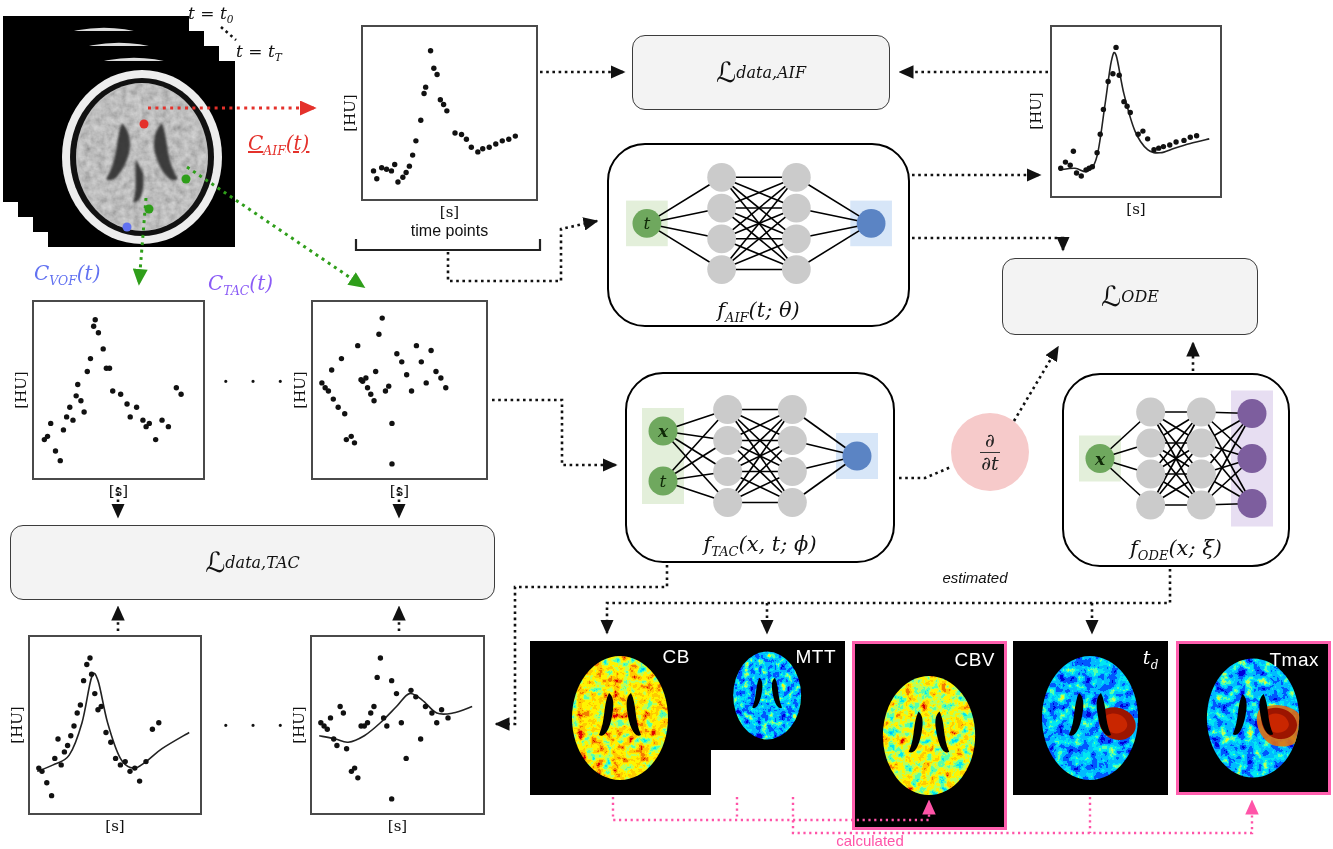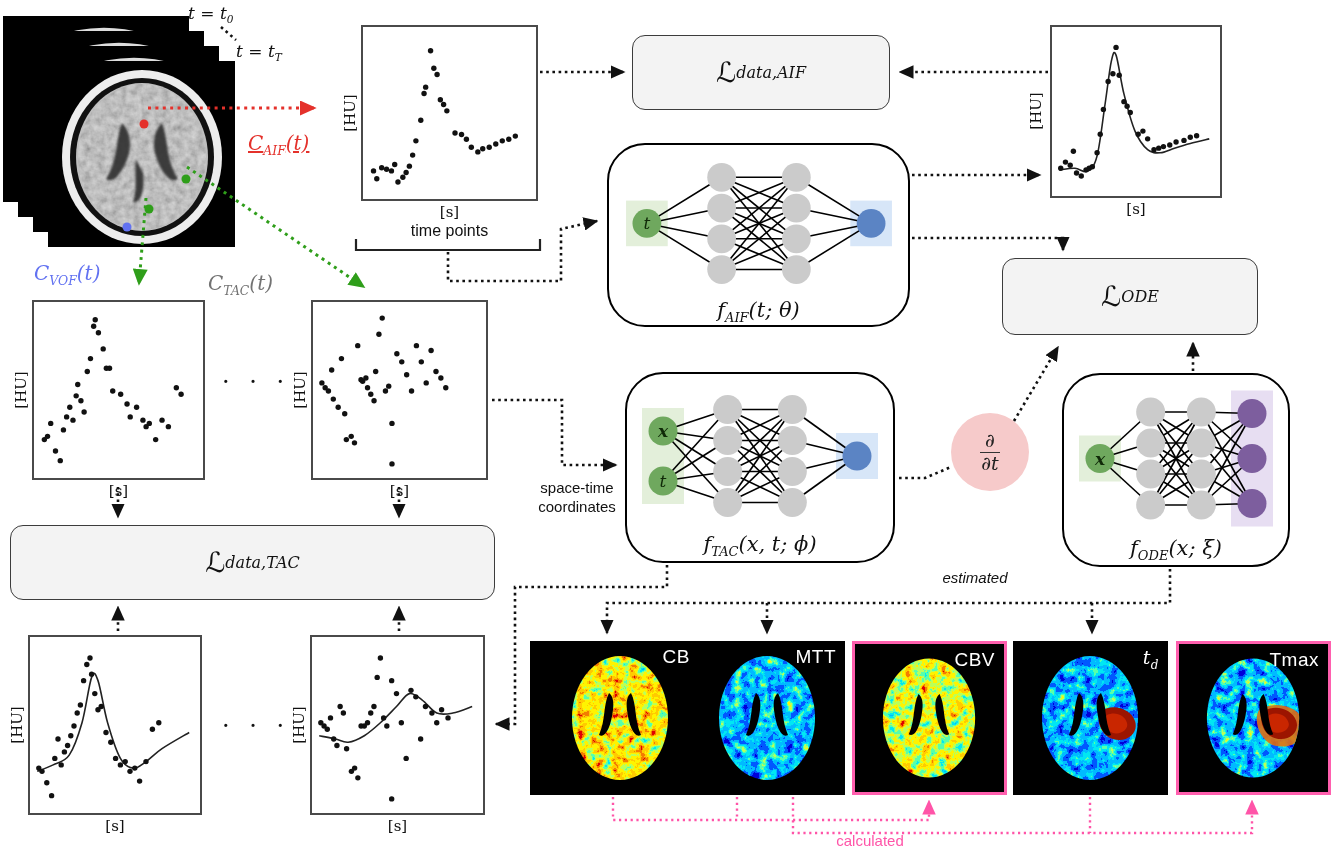--- a/index.html
+++ b/index.html
@@ -96,21 +96,21 @@
 
   <span class="mathlabel" style="left:188px;top:3px;font-size:17px;text-align:right;">
     <span>t = t</span><sub>0</sub></span>
   <span class="mathlabel" style="left:236px;top:41px;font-size:17px;">
     <span>t = t</span><sub>T</sub></span>
 
   <span class="mathlabel" style="left:248px;top:131px;color:#e4312b;text-decoration:underline;">
     <span>C</span><sub>AIF</sub><span>(t)</span></span>
   <span class="mathlabel" style="left:34px;top:261px;color:#6272f1;">
     <span>C</span><sub>VOF</sub><span>(t)</span></span>
-  <span class="mathlabel" style="left:208px;top:271px;color:#737373;">
+  <span class="mathlabel" style="left:208px;top:271px;color:#8b5cf6;">
     <span>C</span><sub>TAC</sub><span>(t)</span></span>
 
   <div class="plot" style="left:361px;top:25px;width:177px;height:176px;">
       <svg width="173" height="172" viewBox="0 0 173 172">
         <circle cx="10.52" cy="143.88" r="2.7" fill="#111"></circle>
         <circle cx="13.78" cy="151.78" r="2.7" fill="#111"></circle>
         <circle cx="18.67" cy="140.72" r="2.7" fill="#111"></circle>
         <circle cx="23.56" cy="142.3" r="2.7" fill="#111"></circle>
         <circle cx="28.45" cy="143.88" r="2.7" fill="#111"></circle>
         <circle cx="31.71" cy="137.56" r="2.7" fill="#111"></circle>
@@ -506,22 +506,20 @@
       </svg>
     <span class="netlabel">
       <span>f</span><sub>ODE</sub><span>(x; ξ)</span></span>
   </div>
 
   <div class="pde">
     <span class="num">∂</span>
     <span class="den">∂t</span>
   </div>
 
-  <span class="smalltext" style="left:512px;top:478px;width:130px;line-height:19px;">
-    <span>space-time</span><br><span>coordinates</span></span>
   <span class="smalltext" style="left:925px;top:569px;width:100px;font-style:italic;">estimated</span>
   <span class="smalltext" style="left:790px;top:832px;width:160px;color:#ff54a8;">calculated</span>
 
   <div class="map" style="left:530px;top:641px;width:181px;height:154px;">
       <svg width="100%" height="100%" viewBox="0 0 155 154">
         <defs>
           <filter id="mf0" x="0" y="0" width="100%" height="100%">
             <feTurbulence type="fractalNoise" baseFrequency="0.115" numOctaves="3" seed="3"></feTurbulence>
             <feColorMatrix type="saturate" values="0"></feColorMatrix>
             <feComponentTransfer>
@@ -541,21 +539,21 @@
           </clipPath>
         </defs>
         <rect x="0" y="0" width="155" height="154" fill="#000"></rect>
         <g clip-path="url(#mc0)">
           <rect x="0" y="0" width="155" height="154" filter="url(#mf0)"></rect>
         </g>
         <path d="M66,52 C60,64 63,78 56,94 C62,98 68,86 70,69 C71,61 70,55 66,52 Z M88,52 C94,64 91,78 98,94 C92,98 86,86 84,69 C83,61 84,55 88,52 Z" fill="#000"></path>
       </svg>
     <span class="maplabel">CBF</span>
     </div>
-  <div class="map" style="left:690px;top:641px;width:155px;height:154px;">
+  <div class="map" style="left:690px;top:641px;width:155px;height:109px;">
       <svg width="100%" height="100%" viewBox="0 0 155 154">
         <defs>
           <filter id="mf1" x="0" y="0" width="100%" height="100%">
             <feTurbulence type="fractalNoise" baseFrequency="0.115" numOctaves="3" seed="7"></feTurbulence>
             <feColorMatrix type="saturate" values="0"></feColorMatrix>
             <feComponentTransfer>
               <feFuncR type="gamma" amplitude="1.05" exponent="2" offset="0"></feFuncR>
               <feFuncG type="gamma" amplitude="1.05" exponent="2" offset="0"></feFuncG>
               <feFuncB type="gamma" amplitude="1.05" exponent="2" offset="0"></feFuncB>
               <feFuncA type="table" tableValues="1 1"></feFuncA>
@@ -571,21 +569,21 @@
           </clipPath>
         </defs>
         <rect x="0" y="0" width="155" height="154" fill="#000"></rect>
         <g clip-path="url(#mc1)">
           <rect x="0" y="0" width="155" height="154" filter="url(#mf1)"></rect>
         </g>
         <path d="M66,52 C60,64 63,78 56,94 C62,98 68,86 70,69 C71,61 70,55 66,52 Z M88,52 C94,64 91,78 98,94 C92,98 86,86 84,69 C83,61 84,55 88,52 Z" fill="#000"></path>
       </svg>
     <span class="maplabel">MTT</span>
     </div>
-  <div class="map highlight" style="left:852px;top:641px;width:155px;height:154px;">
+  <div class="map highlight" style="left:852px;top:641px;width:155px;height:189px;">
       <svg width="100%" height="100%" viewBox="0 0 155 154">
         <defs>
           <filter id="mf2" x="0" y="0" width="100%" height="100%">
             <feTurbulence type="fractalNoise" baseFrequency="0.115" numOctaves="3" seed="11"></feTurbulence>
             <feColorMatrix type="saturate" values="0"></feColorMatrix>
             <feComponentTransfer>
               <feFuncR type="gamma" amplitude="1.2" exponent="1" offset="0"></feFuncR>
               <feFuncG type="gamma" amplitude="1.2" exponent="1" offset="0"></feFuncG>
               <feFuncB type="gamma" amplitude="1.2" exponent="1" offset="0"></feFuncB>
               <feFuncA type="table" tableValues="1 1"></feFuncA>

